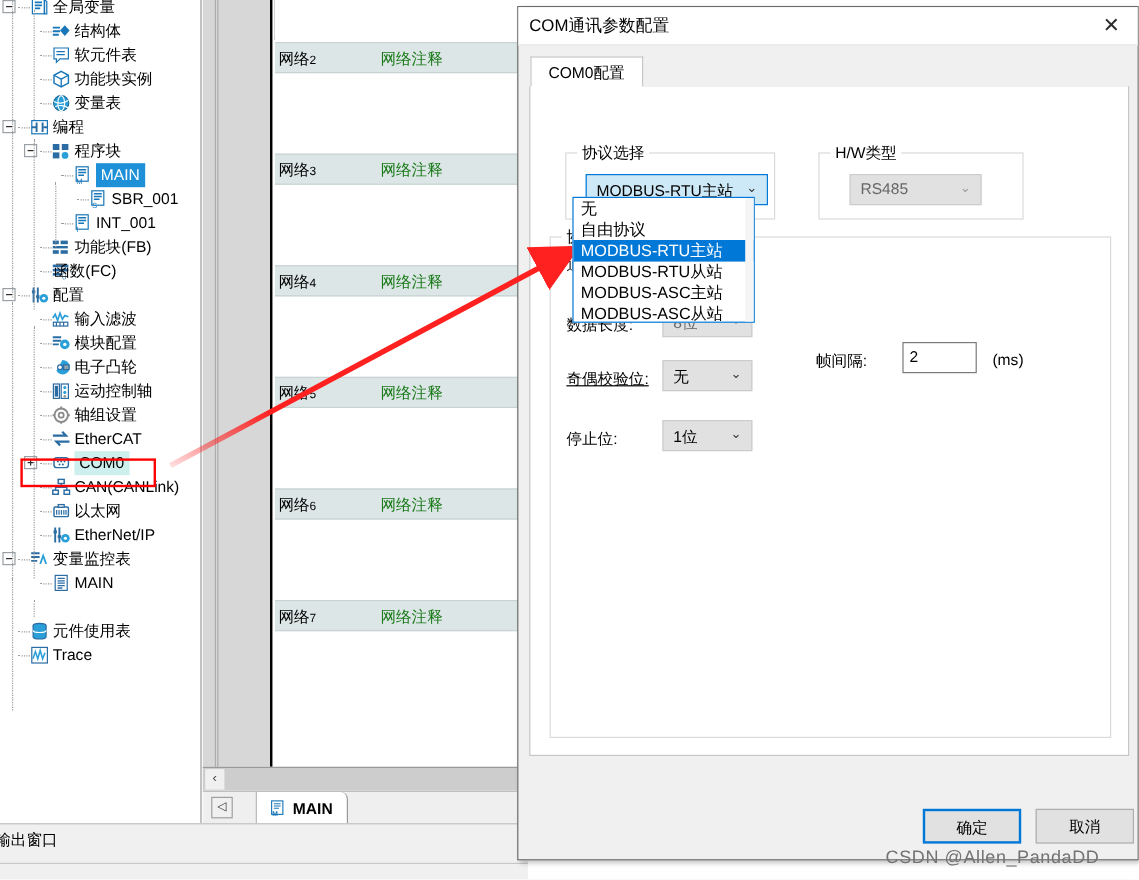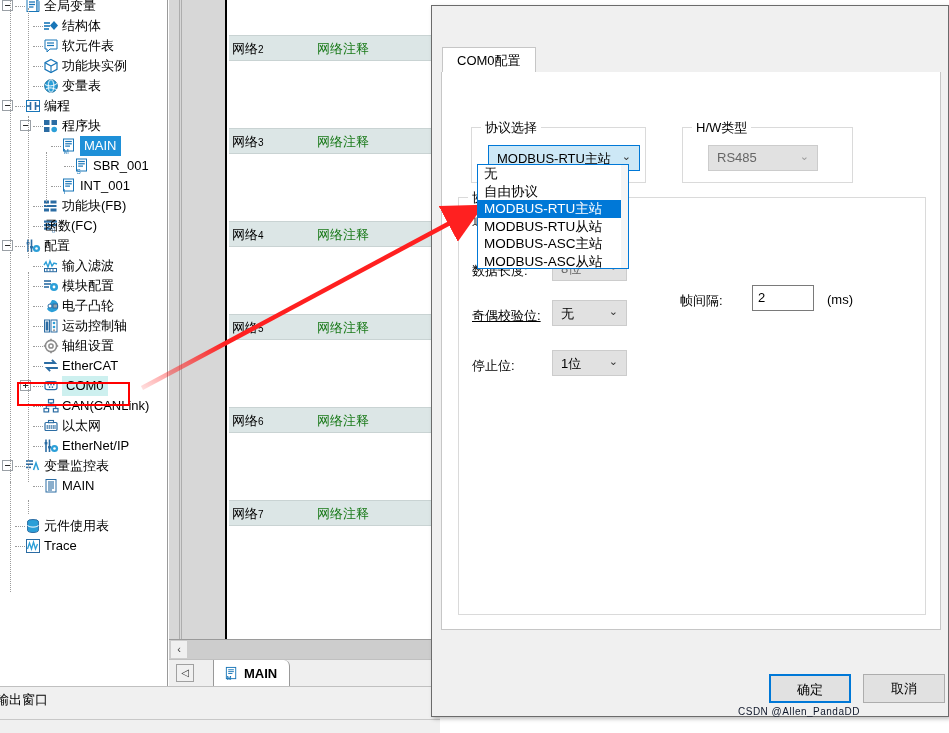--- a/index.html
+++ b/index.html
@@ -185,21 +185,21 @@
   
   #red-box {
     position:absolute; left:17px; top:382px; width:113px; height:24px;
     border:2px solid #ff0000; z-index:30; pointer-events:none;
   }
   #arrow-svg { position:absolute; left:0; top:0; width:949px; height:733px;
     z-index:35; pointer-events:none; }
 
   #watermark {
     position:absolute; left:738px; top:706px;
-    font-size:10px; color:#0f172a; letter-spacing:0.5px;
+    font-size:15px; color:#737373; letter-spacing:0.5px;
     font-family:"Liberation Sans", sans-serif; z-index:50;
   }
   #right-edge {
     position:absolute; left:941px; top:0; width:8px; height:733px;
     background:#ffffff;
   }
 </style>
 </head>
 <body>
 
@@ -566,20 +566,24 @@
 </div>
 
 <div id="output-window">
   <div id="output-title">输出窗口</div>
   <div id="output-sep"></div>
 </div>
 <div id="right-edge"></div>
 
 <div id="dialog">
 
+  <div id="dlg-titlebar">
+    <div id="dlg-title">COM通讯参数配置</div>
+    <div id="dlg-close">✕</div>
+  </div>
 
   <div id="tabstrip">
     <div id="tab-com0">COM0配置</div>
   </div>
 
   <div id="tabpage">
 
     <div class="groupbox" style="left:29px; top:55px; width:175px; height:56px;">
       <span class="group-legend">协议选择</span>
     </div>

